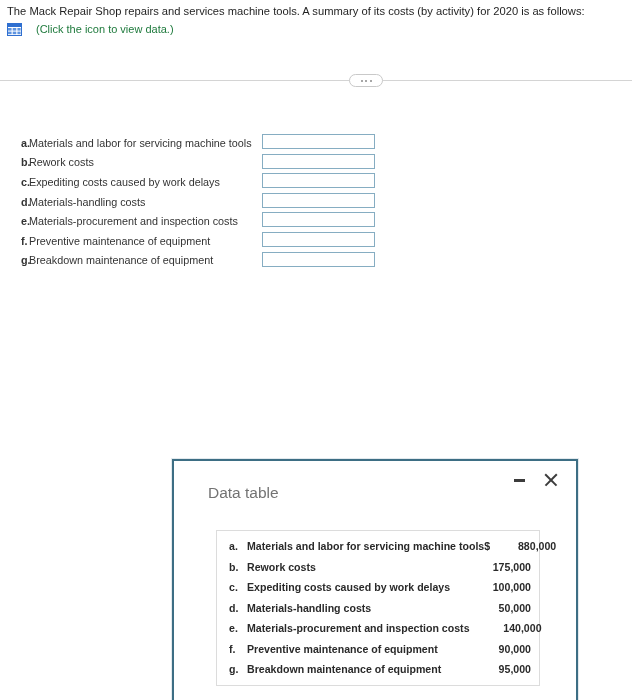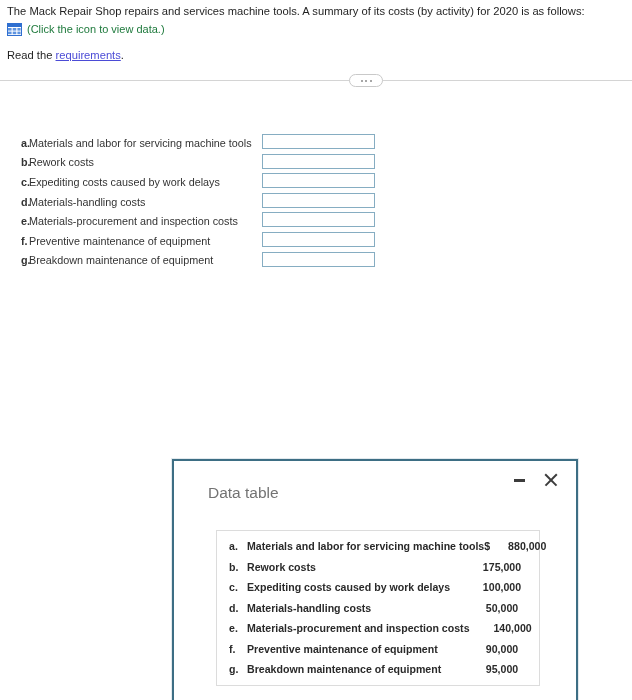--- a/index.html
+++ b/index.html
@@ -32,21 +32,21 @@
     font-size: 11.2px;
     line-height: 15px;
     color: #1f1f1f;
     white-space: nowrap;
   }
 
   .icon-line {
     display: flex;
     align-items: center;
     margin-top: 4px;
-    gap: 5px;
+    gap: 14px;
   }
   .grid-icon {
     width: 15px;
     height: 13px;
     flex: 0 0 auto;
     display: block;
   }
   .icon-text {
     font-size: 11px;
     color: #1f7a3d;
@@ -239,21 +239,21 @@
     align-items: center;
     height: 20.5px;
     padding: 0 8px 0 12px;
     font-size: 10.6px;
     font-weight: bold;
     color: #2a2a2a;
   }
   .dt-letter { width: 18px; flex: 0 0 auto; }
   .dt-label  { flex: 1 1 auto; white-space: nowrap; }
   .dt-cur    { width: 14px; flex: 0 0 auto; text-align: left; }
-  .dt-amt    { width: 58px; flex: 0 0 auto; text-align: center; }
+  .dt-amt    { width: 58px; flex: 0 0 auto; text-align: right; }
 </style>
 </head>
 <body>
 
 <div class="page">
 
   <div class="intro">
     <div class="intro-line">The Mack Repair Shop repairs and services machine tools. A summary of its costs (by activity) for 2020 is as follows:</div>
 
     <div class="icon-line">
@@ -263,23 +263,20 @@
         <rect x="1" y="5" width="3.6" height="2.6" fill="#5d93e0"></rect>
         <rect x="5.7" y="5" width="3.6" height="2.6" fill="#5d93e0"></rect>
         <rect x="10.4" y="5" width="3.2" height="2.6" fill="#5d93e0"></rect>
         <rect x="1" y="8.6" width="3.6" height="2.6" fill="#5d93e0"></rect>
         <rect x="5.7" y="8.6" width="3.6" height="2.6" fill="#5d93e0"></rect>
         <rect x="10.4" y="8.6" width="3.2" height="2.6" fill="#5d93e0"></rect>
       </svg>
       <span class="icon-text">(Click the icon to view data.)</span>
     </div>
 
-    <div class="read-line">
-      <span>Read the </span><span class="req-link">requirements</span><span>.</span>
-    </div>
   </div>
 
   <div class="divider-wrap">
     <div class="divider-line"></div>
     <div class="ellipsis-pill">
       <span></span>
       <span></span>
       <span></span>
     </div>
   </div>

